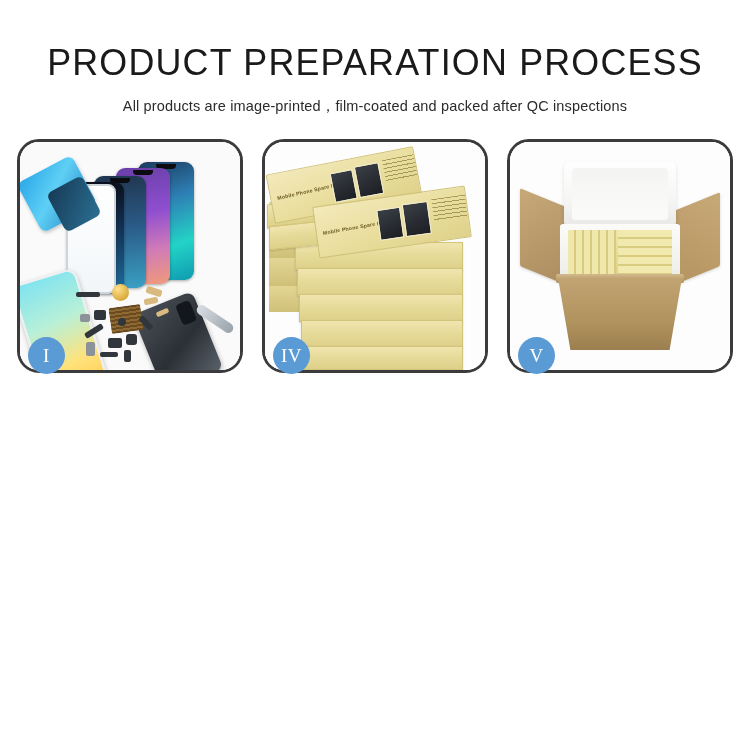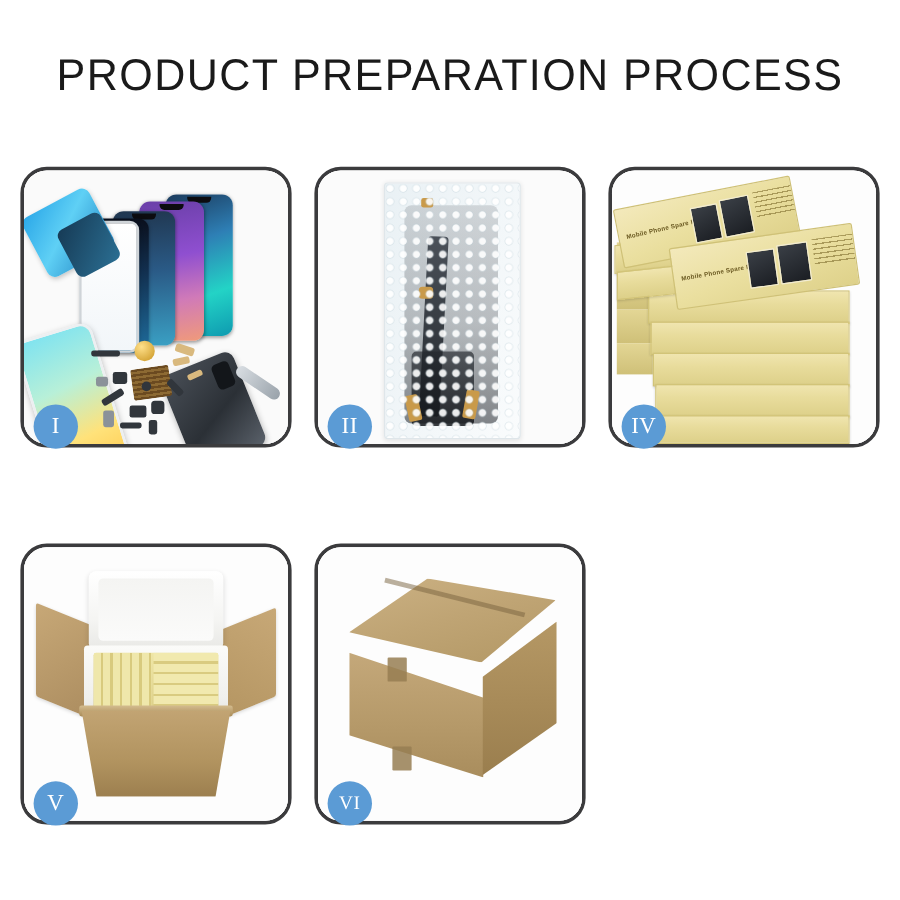--- a/index.html
+++ b/index.html
@@ -361,20 +361,21 @@
 
   .noselect { user-select:none; }
 </style>
 </head>
 <body>
 
 <div id="page">
 
   <div class="header">
     <h1 class="title noselect">PRODUCT PREPARATION PROCESS</h1>
+    <p class="subtitle noselect">All products are image-printed，film-coated and packed after QC inspections</p>
   </div>
 
   <div class="grid">
 
     <div class="panel">
       <div class="clip">
         <div class="p1-bg"></div>
 
         <div class="ph ph-a">
             <span class="ph-notch"></span>
@@ -414,36 +415,20 @@
         <div class="sp" style="left:118px; top:178px; width:16px; height:6px; transform:rotate(46deg);"></div>
         <div class="sp ltgray" style="left:66px; top:200px; width:9px; height:14px; border-radius:2px;"></div>
         <div class="sp" style="left:98px; top:176px; width:8px; height:8px; border-radius:50%;"></div>
         <div class="sp tan" style="left:136px; top:168px; width:13px; height:5px; transform:rotate(-24deg);"></div>
         <div class="sp" style="left:80px; top:210px; width:18px; height:5px;"></div>
         <div class="sp" style="left:104px; top:208px; width:7px; height:12px;"></div>
       </div>
       <div class="badge noselect">I</div>
     </div>
 
-    <div class="panel">
-      <div class="clip">
-        <div class="p2-bg"></div>
-        <div class="bag">
-          <div class="bag-inner"></div>
-          <div class="flex-strip"></div>
-          <div class="flex-dark"></div>
-          <div class="connector" style="left:30px; top:12px; width:10px; height:8px;"></div>
-          <div class="connector" style="left:28px; top:86px; width:12px; height:10px; border-radius:3px;"></div>
-          <div class="connector" style="left:18px; top:176px; width:11px; height:22px; transform:rotate(-12deg);"></div>
-          <div class="connector" style="left:66px; top:172px; width:11px; height:24px; transform:rotate(10deg);"></div>
-          <div class="bubbles"></div>
-        </div>
-      </div>
-      <div class="badge noselect">II</div>
-    </div>
 
 
     <div class="panel">
       <div class="clip">
         <div class="p4-bg"></div>
         <div class="stack">
 
           <div class="sbox-side" style="left:4px; top:60px; width:30px; height:28px;"></div>
           <div class="sbox-side" style="left:4px; top:88px; width:30px; height:28px;"></div>
           <div class="sbox-side" style="left:4px; top:116px; width:30px; height:28px;"></div>
@@ -488,27 +473,15 @@
         <div class="v-yellow-wrap">
           <div class="v-yellow-left"></div>
           <div class="v-yellow-right"></div>
         </div>
         <div class="v-carton-rim"></div>
         <div class="v-carton-front"></div>
       </div>
       <div class="badge noselect">V</div>
     </div>
 
-    <div class="panel">
-      <div class="clip">
-        <div class="p6-bg"></div>
-        <div class="c6-top"></div>
-        <div class="c6-seam"></div>
-        <div class="c6-left"></div>
-        <div class="c6-right"></div>
-        <div class="c6-tape" style="left:58px; top:92px;"></div>
-        <div class="c6-tape" style="left:62px; top:166px;"></div>
-      </div>
-      <div class="badge noselect w6">VI</div>
-    </div>
 
   </div>
 </div>
 
 </body></html>

